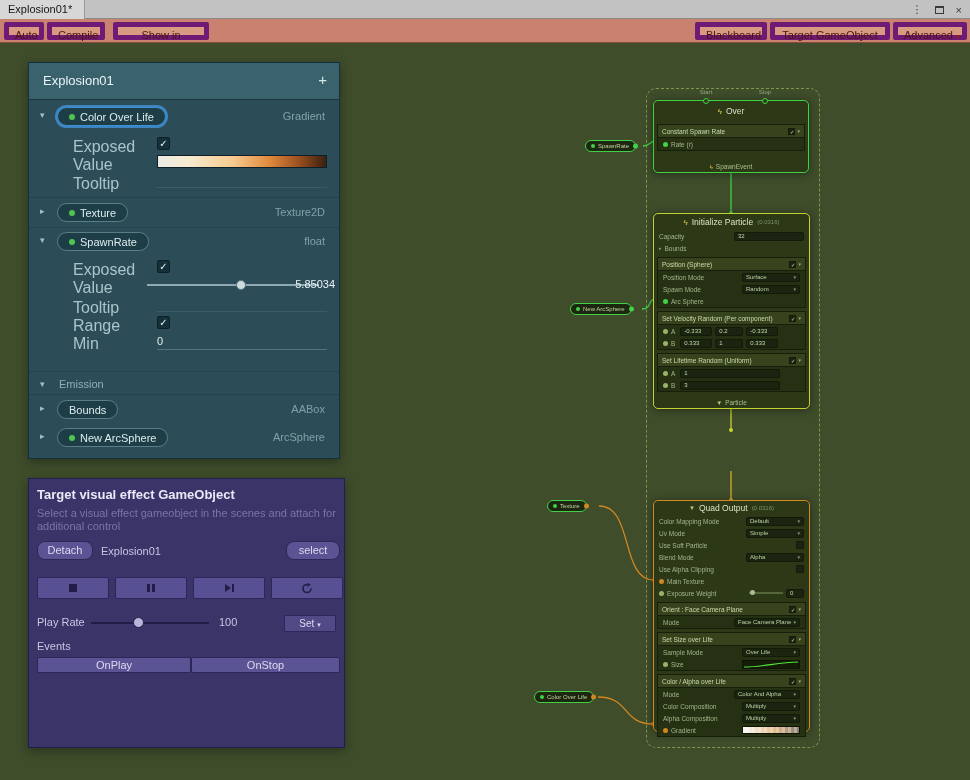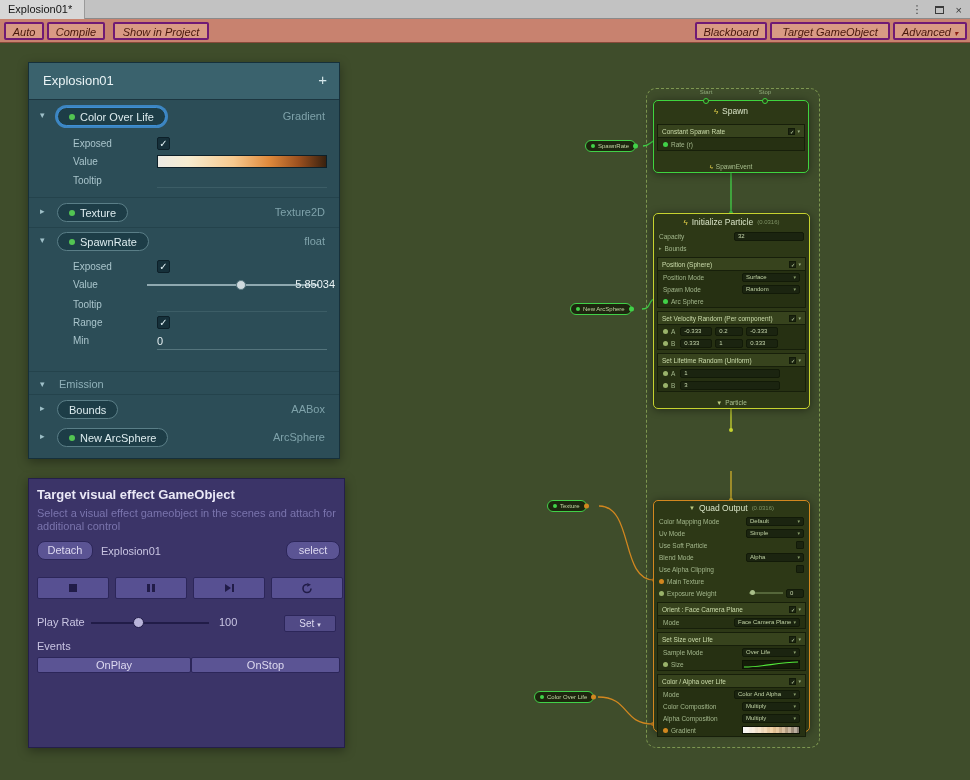--- a/index.html
+++ b/index.html
@@ -7,40 +7,40 @@
   body{position:relative;font-family:"Liberation Sans",sans-serif;background:#3f4d2b;-webkit-font-smoothing:antialiased;}
 
   
   .titlebar{position:absolute;top:0;left:0;width:970px;height:19px;background:#c2c2c2;border-bottom:1px solid #8a8a8a;}
   .titletab{position:absolute;left:0;top:0;height:19px;padding:0 12px 0 8px;background:#d7d7d7;border-right:1px solid #9a9a9a;color:#151515;font-size:11px;line-height:18px;}
   .winicons{position:absolute;right:8px;top:0;height:19px;display:flex;gap:12px;align-items:center;color:#3a3a3a;font-size:11px;}
   .maxbox{width:9px;height:8px;border:1px solid #3a3a3a;border-top-width:2px;display:inline-block;}
 
   
   .toolbar{position:absolute;top:19px;left:0;width:970px;height:24px;background:#c8826f;border-bottom:1px solid #87493a;}
-  .tbtn{position:absolute;top:3px;height:18px;background:#d99a84;border:2px solid #701a75;border-radius:2px;color:#47160b;font-size:11px;line-height:16px;text-align:center;padding:0 6px;font-style:italic;}
+  .tbtn{position:absolute;top:3px;height:18px;background:#d99a84;border:5px solid #701a75;border-radius:2px;color:#47160b;font-size:11px;line-height:16px;text-align:center;padding:0 6px;}
   .tbtn .car{font-size:8px;color:#8c1f14;margin-left:3px;}
 
   
   .canvas{position:absolute;top:43px;left:0;width:970px;height:737px;background:#3f4d2b;}
   .wires{position:absolute;left:0;top:0;pointer-events:none;}
   .sysborder{position:absolute;left:646px;top:45px;width:174px;height:660px;border:1px dashed #7d9750;border-radius:10px;}
 
   
   .blackboard{position:absolute;left:28px;top:19px;width:312px;height:397px;background:#2c4d57;border:1px solid #16303a;box-shadow:0 3px 10px rgba(0,0,0,.35);}
   .bb-header{position:absolute;top:0;left:0;right:0;height:37px;background:#3a626d;border-bottom:1px solid #1c3640;}
   .bb-title{position:absolute;left:14px;top:10px;font-size:13px;color:#e9f3f5;}
   .bb-add{position:absolute;right:12px;top:8px;font-size:15px;color:#d5e6ea;cursor:pointer;}
   .bbrow{position:absolute;left:0;right:0;height:20px;}
   .chev{position:absolute;left:11px;top:3px;font-size:9px;color:#9fc0c8;}
   .pill{position:absolute;left:28px;top:0;display:inline-flex;align-items:center;gap:5px;height:19px;border-radius:10px;background:#1d3d47;border:1px solid #5a7e87;padding:0 11px;font-size:11px;color:#dcebee;}
   .pill.sel{border-color:#3f8fd4;box-shadow:0 0 0 2px rgba(63,143,212,.85);}
   .bdot{width:6px;height:6px;border-radius:50%;background:#52c452;flex:none;}
   .ptype{position:absolute;right:14px;top:3px;font-size:11px;color:#7fa2aa;}
-  .lbl{position:absolute;left:44px;top:2px;font-size:10px;color:#a9c4cb;}
+  .lbl{position:absolute;left:44px;top:2px;font-size:16px;color:#a9c4cb;}
   .cat{position:absolute;left:30px;top:2px;font-size:11px;color:#8fb0b8;}
   .chk{position:absolute;left:128px;top:1px;width:13px;height:13px;background:#16303a;border:1px solid #0d2029;border-radius:2px;color:#e2f2f6;font-size:10px;line-height:11px;text-align:center;}
   .gradbar{position:absolute;left:128px;right:12px;top:1px;height:13px;border:1px solid #0d2029;background:linear-gradient(90deg,#eceae4 0%,#f6ecd0 18%,#f7c98e 45%,#e08a3c 66%,#9a4f1e 84%,#38210f 100%);}
   .tline{position:absolute;left:128px;right:12px;top:14px;height:1px;background:#3c5d66;}
   .ufield{position:absolute;left:128px;right:12px;top:0;height:17px;border-bottom:1px solid #54747c;color:#e4eef1;font-size:11px;line-height:16px;}
   .bbslider{position:absolute;left:118px;width:172px;top:0;height:16px;}
   .strack{position:absolute;left:0;right:0;top:7px;height:2px;background:#8fa9b0;}
   .shandle{position:absolute;top:3px;left:52%;width:10px;height:10px;border-radius:50%;background:#cfdade;border:1px solid #5a7a82;}
   .sval{position:absolute;right:4px;top:1px;font-size:11px;color:#eaf3f5;}
   .bbsep{position:absolute;left:0;right:0;height:1px;background:#24434c;}
@@ -272,21 +272,21 @@
     <div class="evbtn" style="left:162px;width:149px;"><span>OnStop</span></div>
   </div>
 
   <div class="node" style="left:653px;top:57px;width:156px;height:73px;border-color:#3fd43f;">
     <span class="toplab" style="left:37px;">Start</span>
     <span class="toplab" style="left:96px;">Stop</span>
     <span class="topport" style="left:49px;"></span>
     <span class="topport" style="left:108px;"></span>
     <div class="ntitle" style="height:20px;">
       <span class="nicon">ϟ</span>
-      <span>Spawn</span>
+      <span>Over</span>
     </div>
     <div class="nblock">
       <div class="nbh">
         <span>Constant Spawn Rate</span>
         <span class="hctl">
             <span class="hchk">✓</span>
             <span class="hcar">▾</span>
           </span>
       </div>
       <div class="nrow">

